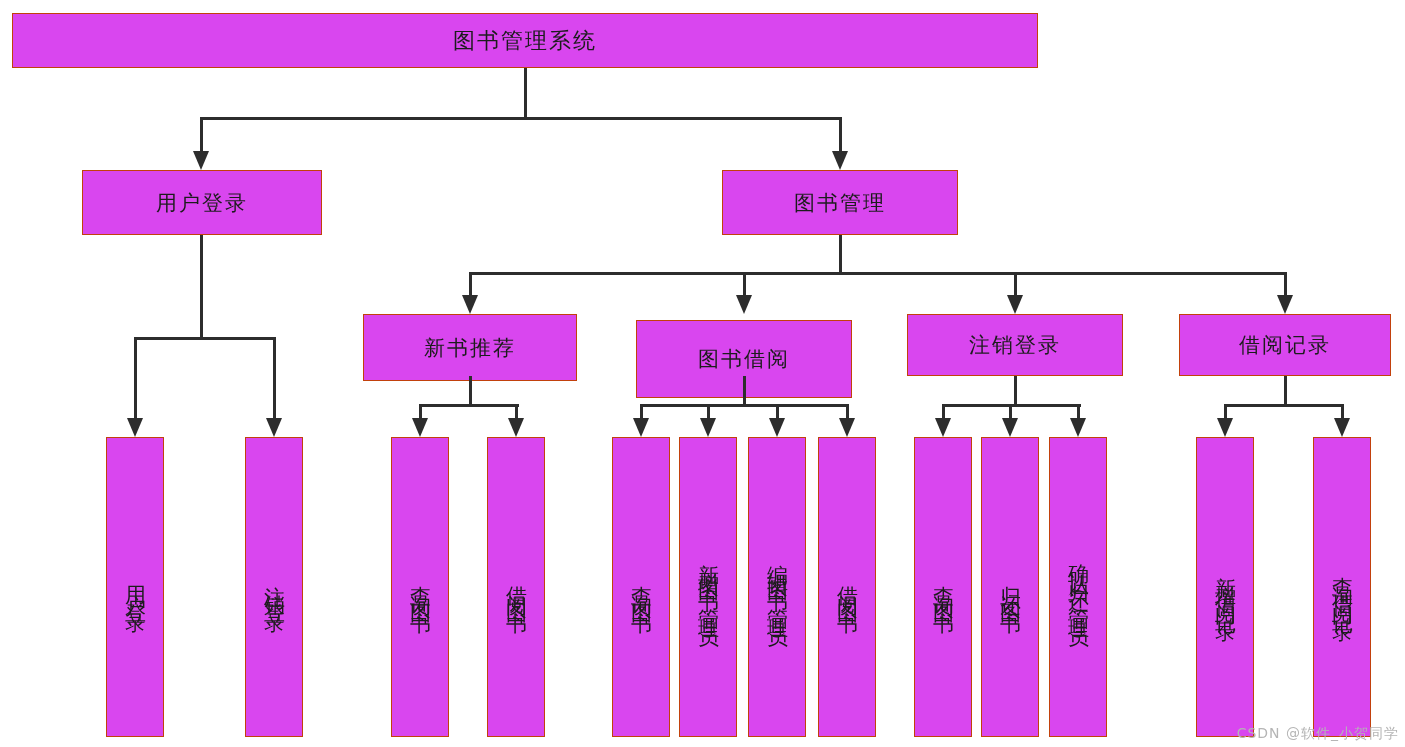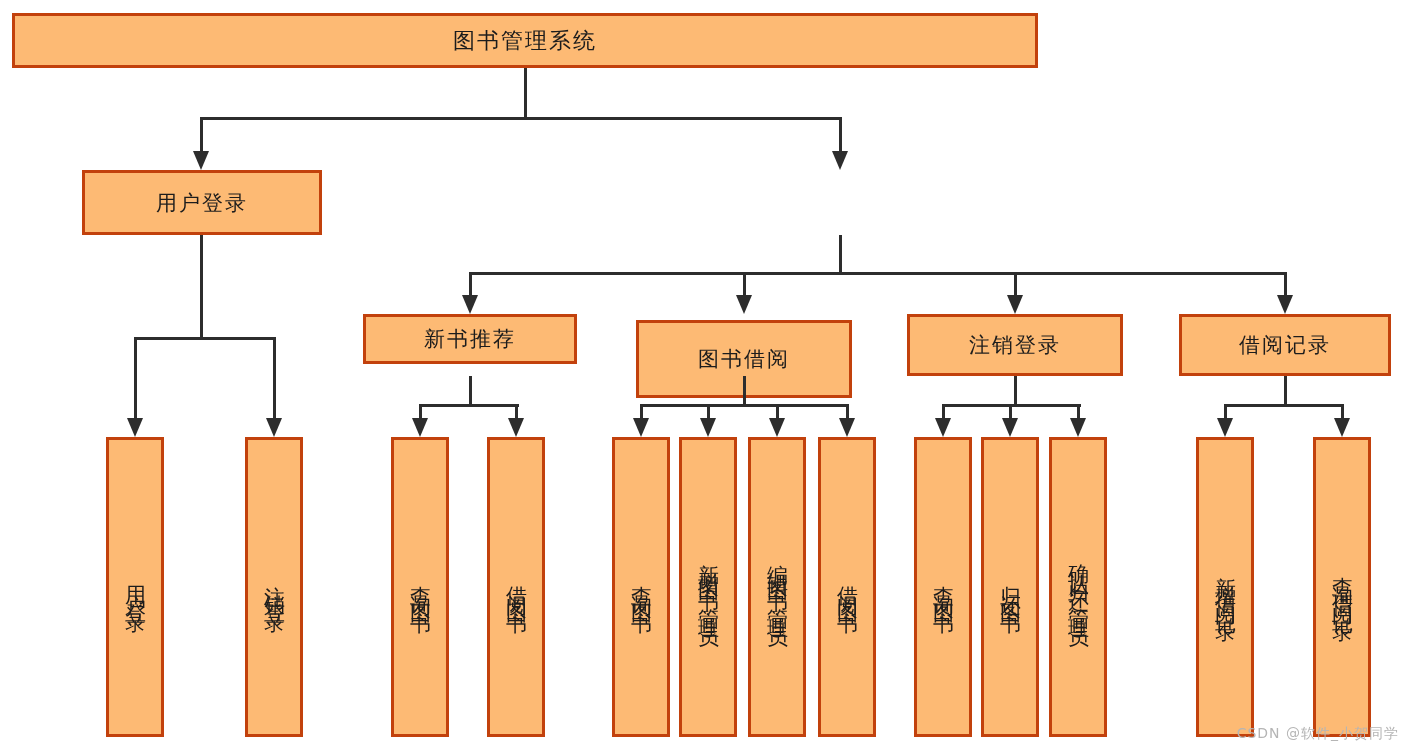--- a/index.html
+++ b/index.html
@@ -1,22 +1,22 @@
 <!DOCTYPE html>
 <html><head>
 <meta charset="utf-8">
 <style>
   html,body { margin:0; padding:0; background:#ffffff; }
   .canvas {
     position:relative; width:1405px; height:747px; background:#ffffff;
     font-family:"DejaVu Sans","Liberation Sans",sans-serif; overflow:hidden;
   }
   .box {
-    position:absolute; box-sizing:border-box; background:#fdba74;
-    border:3px solid #c2410c; color:#1c1c1c;
+    position:absolute; box-sizing:border-box; background:#d946ef;
+    border:1px solid #c2410c; color:#1c1c1c;
     display:flex; align-items:center; justify-content:center;
     font-size:21px; letter-spacing:2px; text-align:center;
   }
   .root-box { font-size:22px; }
   .vnode {
     writing-mode:vertical-rl; text-orientation:mixed;
     letter-spacing:9px; font-size:21px; line-height:1;
     padding:6px 0;
   }
   .vline { position:absolute; width:3px; background:#2d2d2d; }
@@ -39,40 +39,41 @@
   <div class="box root-box" style="left:12px; top:13px; width:1026px; height:55px;">图书管理系统</div>
 
   <div class="vline" style="left:524px; top:68px; height:50px;"></div>
   <div class="hline" style="left:200px; top:117px; width:642px;"></div>
   <div class="vline" style="left:200px; top:118px; height:40px;"></div>
   <div class="vline" style="left:839px; top:118px; height:40px;"></div>
   <div class="arrow" style="left:193px; top:151px;"></div>
   <div class="arrow" style="left:832px; top:151px;"></div>
 
   <div class="box" style="left:82px; top:170px; width:240px; height:65px;">用户登录</div>
+  <div class="box" style="left:722px; top:170px; width:236px; height:65px;">图书管理</div>
 
   <div class="vline" style="left:200px; top:235px; height:103px;"></div>
   <div class="hline" style="left:134px; top:337px; width:142px;"></div>
   <div class="vline" style="left:134px; top:338px; height:86px;"></div>
   <div class="vline" style="left:273px; top:338px; height:86px;"></div>
   <div class="arrow" style="left:127px; top:418px;"></div>
   <div class="arrow" style="left:266px; top:418px;"></div>
 
   <div class="vline" style="left:839px; top:235px; height:38px;"></div>
   <div class="hline" style="left:469px; top:272px; width:818px;"></div>
   <div class="vline" style="left:469px;  top:273px; height:25px;"></div>
   <div class="vline" style="left:743px;  top:273px; height:25px;"></div>
   <div class="vline" style="left:1014px; top:273px; height:25px;"></div>
   <div class="vline" style="left:1284px; top:273px; height:25px;"></div>
   <div class="arrow" style="left:462px;  top:295px;"></div>
   <div class="arrow" style="left:736px;  top:295px;"></div>
   <div class="arrow" style="left:1007px; top:295px;"></div>
   <div class="arrow" style="left:1277px; top:295px;"></div>
 
-  <div class="box" style="left:363px; top:314px; width:214px; height:50px;">新书推荐</div>
+  <div class="box" style="left:363px; top:314px; width:214px; height:67px;">新书推荐</div>
   <div class="box" style="left:636px; top:320px; width:216px; height:78px;">图书借阅</div>
   <div class="box" style="left:907px; top:314px; width:216px; height:62px;">注销登录</div>
   <div class="box" style="left:1179px; top:314px; width:212px; height:62px;">借阅记录</div>
 
   <div class="vline" style="left:469px; top:376px; height:29px;"></div>
   <div class="hline" style="left:419px; top:404px; width:100px;"></div>
   <div class="vline" style="left:419px; top:405px; height:18px;"></div>
   <div class="vline" style="left:515px; top:405px; height:18px;"></div>
   <div class="arrow" style="left:412px; top:418px;"></div>
   <div class="arrow" style="left:508px; top:418px;"></div>

